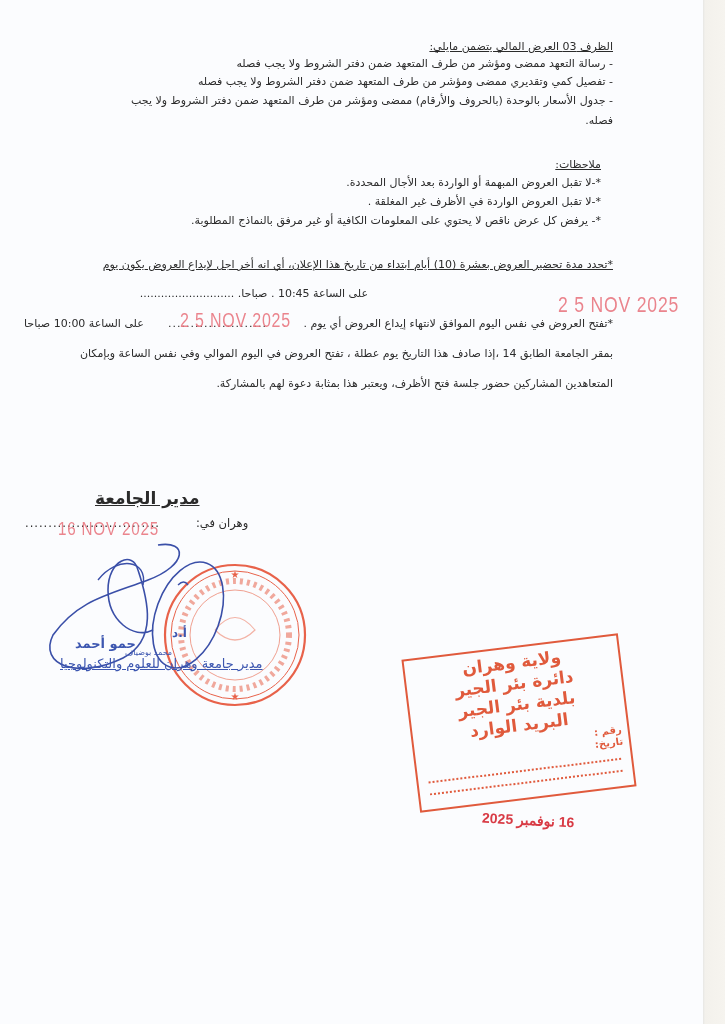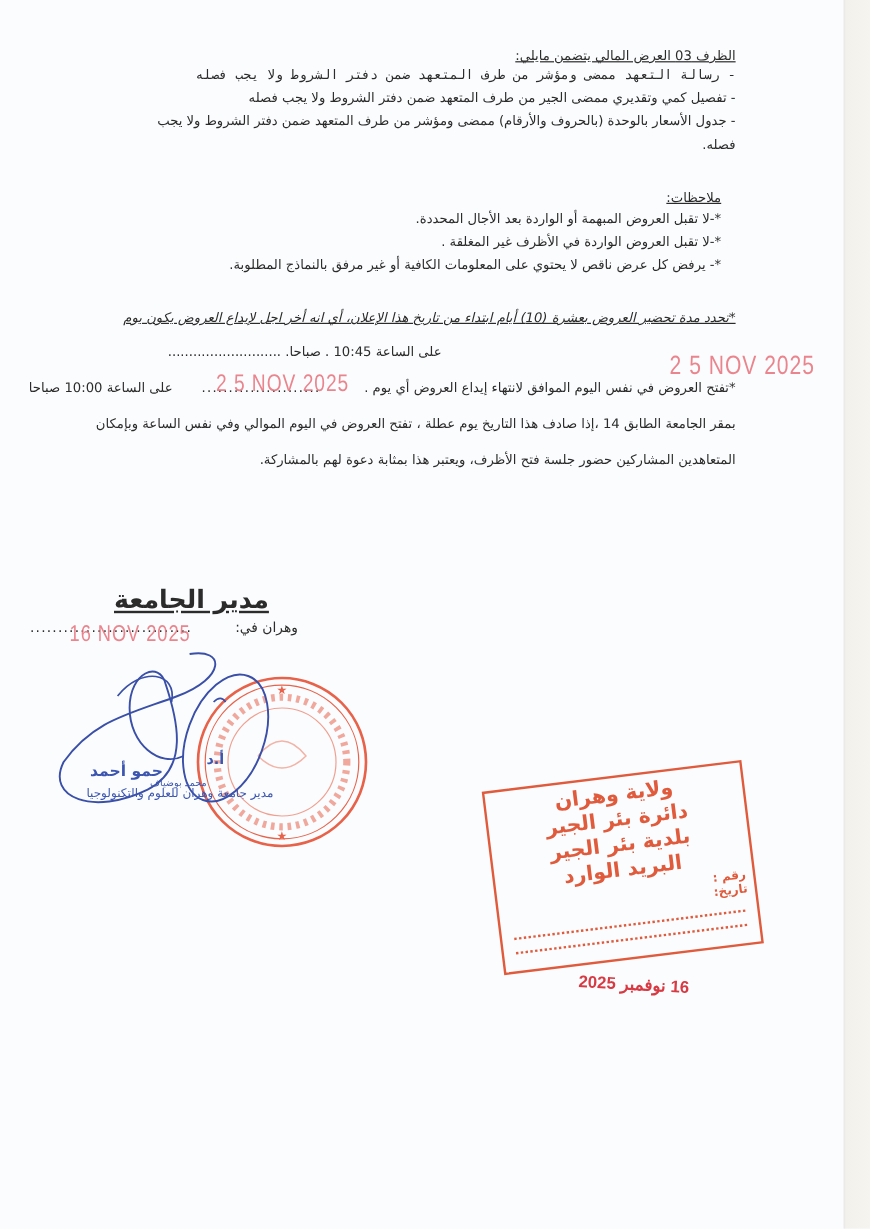--- a/index.html
+++ b/index.html
@@ -19,21 +19,21 @@
     font-size:11px; line-height:16px; color:#2b2b2b;
   }
   .u { text-decoration:underline; }
   .red-date {
     position:absolute; color:#e8707a; font-family:"Liberation Sans Narrow","Liberation Sans",sans-serif;
     letter-spacing:1px; opacity:.85; white-space:nowrap; transform:scaleX(.8); transform-origin:left center;
   }
   .dots { letter-spacing:1px; }
   .sig-title {
     position:absolute; left:95px; top:488px; direction:rtl;
-    font-size:21px; font-weight:bold; text-decoration:underline; color:#2b2b2b;
+    font-size:17px; font-weight:bold; text-decoration:underline; color:#2b2b2b;
   }
   .oran-in { position:absolute; direction:rtl; font-size:11.5px; color:#2b2b2b; white-space:nowrap; }
   .mailbox {
     position:absolute; left:410px; top:646px; width:214px; height:150px;
     border:2px solid #e05a3c; transform:rotate(-7deg); color:#e05a3c;
     direction:rtl; text-align:center; font-weight:bold; font-size:17px; line-height:21px;
   }
   .mailbox .fld { font-size:10px; line-height:12px; text-align:right; padding-right:6px; font-weight:bold; }
   .mailbox .dl { border-bottom:2px dotted #e05a3c; margin:4px 10px; height:6px; }
   .recv-date {
@@ -43,31 +43,31 @@
   .seal { position:absolute; left:160px; top:560px; width:150px; height:150px; }
   .signature { position:absolute; left:38px; top:540px; width:240px; height:150px; }
   .sig-name { position:absolute; color:#3c56b0; direction:rtl; white-space:nowrap; }
 </style>
 </head>
 <body>
 
 <div class="page">
 
   <div class="line u" style="right:90px; top:39px;">الظرف 03 العرض المالي يتضمن مايلي:</div>
-  <div class="line" style="right:90px; top:56px;font-family:Liberation Mono, monospace;">- رسالة التعهد ممضى ومؤشر من طرف المتعهد ضمن دفتر الشروط ولا يجب فصله</div>
-  <div class="line" style="right:90px; top:74px;">- تفصيل كمي وتقديري ممضى الجير من طرف المتعهد ضمن دفتر الشروط ولا يجب فصله</div>
+  <div class="line" style="right:90px; top:56px;">- رسالة التعهد ممضى ومؤشر من طرف المتعهد ضمن دفتر الشروط ولا يجب فصله</div>
+  <div class="line" style="right:90px; top:74px;">- تفصيل كمي وتقديري ممضى ومؤشر من طرف المتعهد ضمن دفتر الشروط ولا يجب فصله</div>
   <div class="line" style="right:90px; top:93px;">- جدول الأسعار بالوحدة (بالحروف والأرقام) ممضى ومؤشر من طرف المتعهد ضمن دفتر الشروط ولا يجب</div>
   <div class="line" style="right:90px; top:113px;">فصله.</div>
 
   <div class="line u" style="right:102px; top:157px;">ملاحظات:</div>
   <div class="line" style="right:102px; top:175px;">*-لا تقبل العروض المبهمة أو الواردة بعد الأجال المحددة.</div>
   <div class="line" style="right:102px; top:194px;">*-لا تقبل العروض الواردة في الأظرف غير المغلقة .</div>
   <div class="line" style="right:102px; top:213px;">*- يرفض كل عرض ناقص لا يحتوي على المعلومات الكافية أو غير مرفق بالنماذج المطلوبة.</div>
 
-  <div class="line u" style="right:90px; top:257px;font-style:italic;">*تحدد مدة تحضير العروض بعشرة (10) أيام ابتداء من تاريخ هذا الإعلان، أي انه أخر اجل لإيداع العروض يكون يوم</div>
+  <div class="line u" style="right:90px; top:257px;">*تحدد مدة تحضير العروض بعشرة (10) أيام ابتداء من تاريخ هذا الإعلان، أي انه أخر اجل لإيداع العروض يكون يوم</div>
   <div class="line" style="right:335px; top:286px;">
     <span>على الساعة 10:45 . صباحا.</span>
     <span class="dots">...........................</span>
   </div>
   <div class="red-date" style="left:558px; top:292px; font-size:22px;">2 5 NOV 2025</div>
 
   <div class="line" style="right:90px; top:316px;">*تفتح العروض  في نفس اليوم الموافق لانتهاء إيداع العروض أي يوم .</div>
   <div class="line" style="left:168px; top:316px; direction:ltr;"><span class="dots">......................</span></div>
   <div class="red-date" style="left:180px; top:309px; font-size:20px;">2 5 NOV 2025</div>
   <div class="line" style="left:24px; top:316px;">على الساعة 10:00 صباحا</div>
@@ -92,21 +92,21 @@
   </svg>
 
   <svg class="signature" viewBox="0 0 240 150">
     <path d="M120 5 C150 0 150 25 110 40 C70 55 40 60 15 95 C0 125 40 140 85 118 C120 100 110 60 100 30 C95 10 70 20 70 50 C70 80 95 100 115 90" fill="none" stroke="#3a4fa8" stroke-width="1.6"></path>
     <ellipse cx="150" cy="75" rx="32" ry="55" transform="rotate(20 150 75)" fill="none" stroke="#3a4fa8" stroke-width="1.6"></ellipse>
     <path d="M60 40 C80 15 110 20 105 45" fill="none" stroke="#3a4fa8" stroke-width="1.4"></path>
     <path d="M140 45 q6 -6 10 0" fill="none" stroke="#3a4fa8" stroke-width="1.4"></path>
   </svg>
   <div class="sig-name" style="left:172px; top:626px; font-size:12px; font-weight:bold;">أ.د</div>
   <div class="sig-name" style="left:75px; top:636px; font-size:13px; font-weight:bold;">حمو أحمد</div>
-  <div class="sig-name" style="left:72px; top:656px; font-size:10px;">مدير جامعة وهران للعلوم والتكنولوجيا</div>
+  <div class="sig-name" style="left:60px; top:656px; font-size:13px;text-decoration:underline;">مدير جامعة وهران للعلوم والتكنولوجيا</div>
   <div class="sig-name" style="left:125px; top:648px; font-size:8px;">محمد بوضياف</div>
 
   <div class="mailbox">
     <div style="margin-top:4px;">ولاية وهران</div>
     <div>دائرة بئر الجير</div>
     <div>بلدية بئر الجير</div>
     <div>البريد الوارد</div>
     <div class="fld">رقم :</div>
     <div class="fld">تاريخ:</div>
     <div class="dl"></div>

